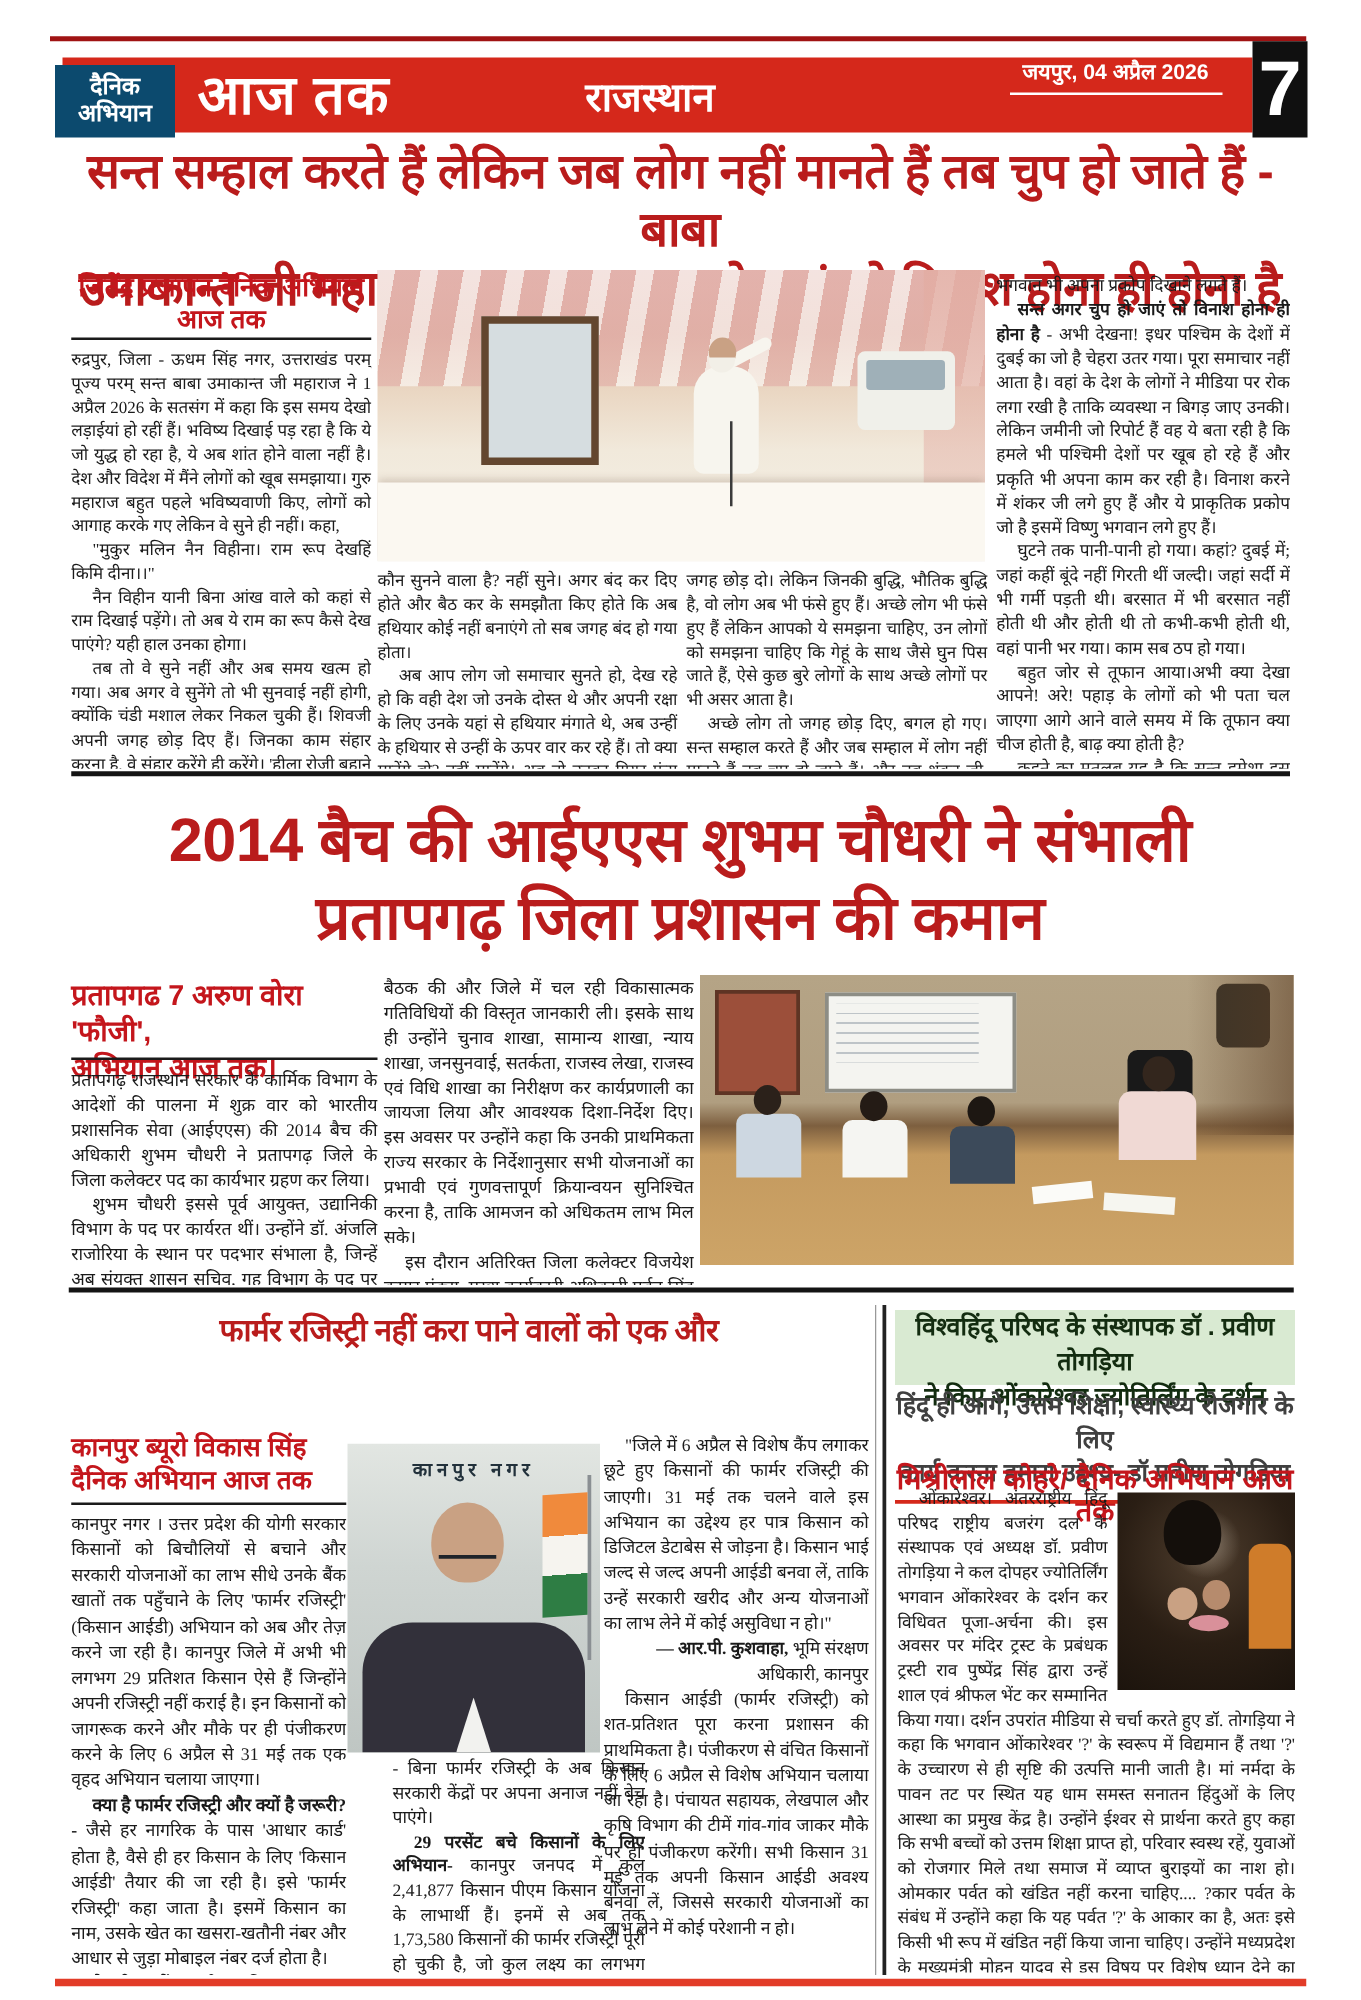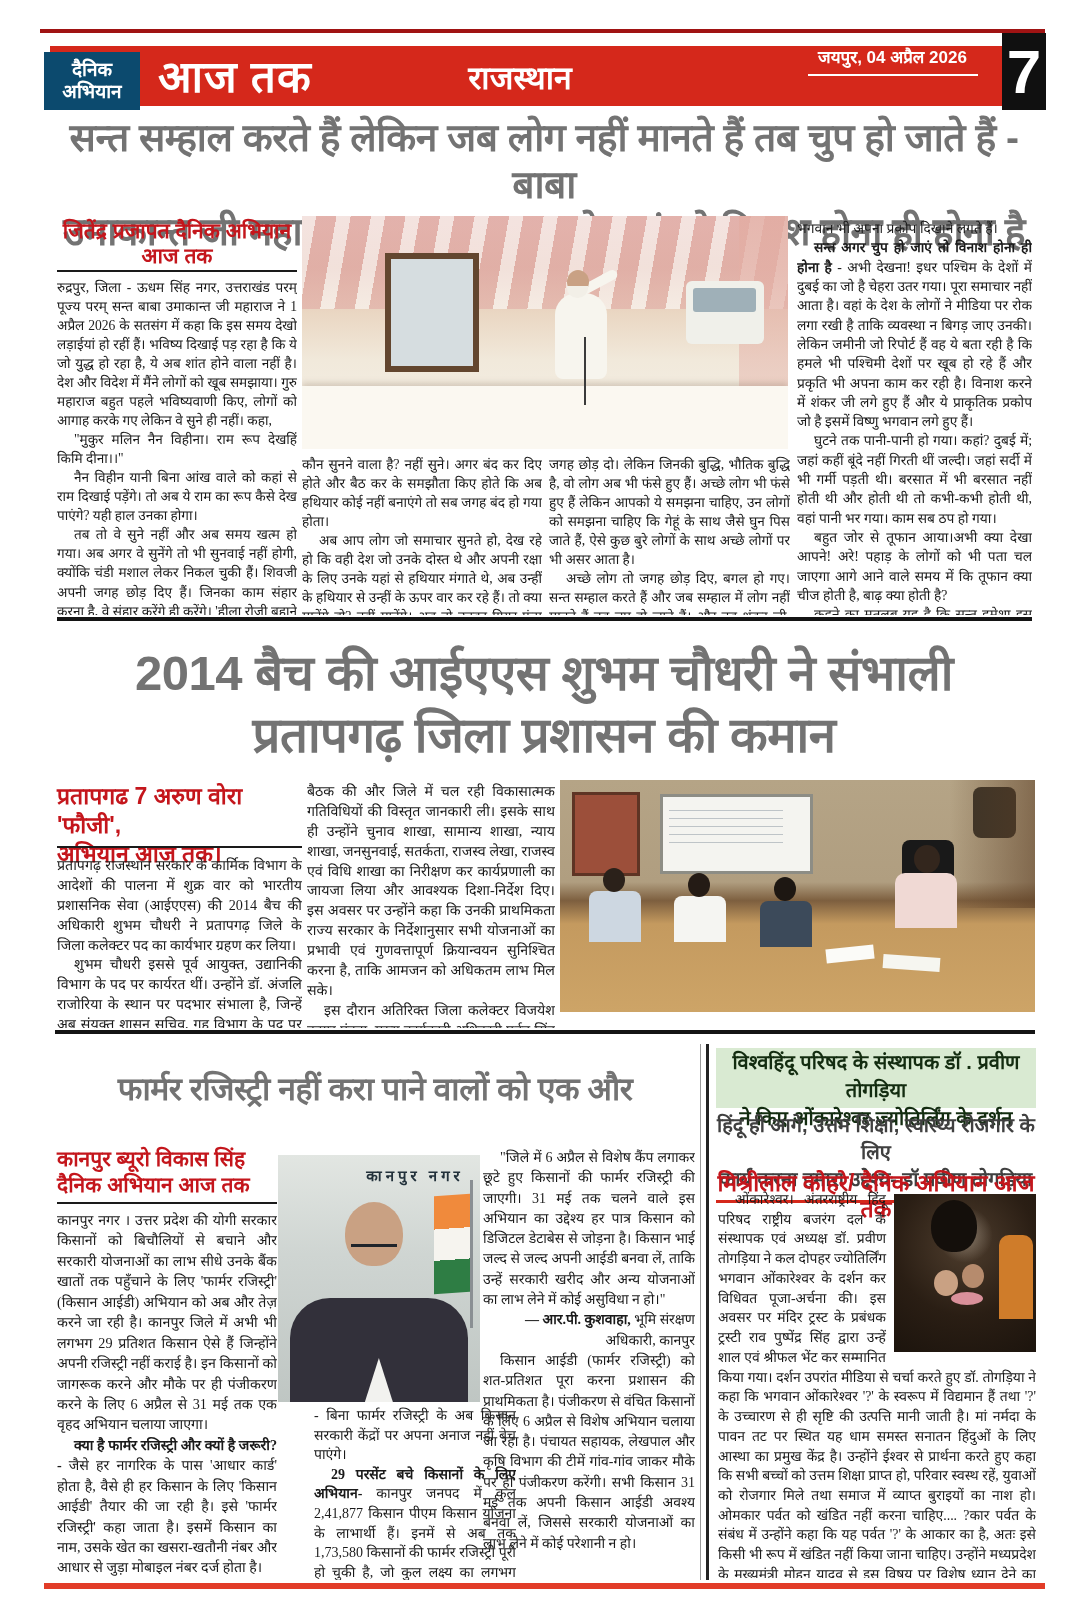--- a/index.html
+++ b/index.html
@@ -25,24 +25,24 @@
   .edition{left:400px;top:56px;width:240px;text-align:center;color:#fff;
            font-family:"Liberation Sans",sans-serif;font-weight:900;font-size:32px;line-height:44px;}
   .dateline{left:790px;top:46px;width:205px;text-align:center;color:#fff;
             font-family:"Liberation Sans",sans-serif;font-weight:700;font-size:17px;line-height:24px;}
   .date-underline{margin:4px auto 0;width:170px;height:2px;background:#fff;}
   .page-num-box{left:1002px;top:33px;width:44px;height:77px;background:#101010;color:#fff;
                 font-family:"Liberation Sans",sans-serif;font-weight:700;font-size:62px;
                 display:flex;align-items:center;justify-content:center;}
 
   
-  .headline{font-family:"Liberation Sans",sans-serif;font-weight:900;color:#737373;text-align:center;margin:0;}
+  .headline{font-family:"Liberation Sans",sans-serif;font-weight:900;color:#b91c1c;text-align:center;margin:0;}
   .h1{left:58px;top:114px;width:972px;font-size:39px;line-height:47px;letter-spacing:-0.5px;}
   .h2{left:58px;top:642px;width:972px;font-size:49px;line-height:62px;letter-spacing:-0.5px;}
-  .h3{left:55px;top:1042px;width:640px;font-size:32px;line-height:46px;letter-spacing:-0.5px;margin-top:24px;}
+  .h3{left:55px;top:1042px;width:640px;font-size:25px;line-height:46px;letter-spacing:-0.5px;}
 
   
   .byline{font-family:"Liberation Sans",sans-serif;font-weight:900;color:#c4161c;margin:0;}
   .byline1{left:57px;top:218px;width:240px;font-size:21px;line-height:25px;text-align:center;}
   .byline2{left:57px;top:782px;width:245px;font-size:23px;line-height:29px;text-align:left;}
   .byline3{left:57px;top:1146px;width:220px;font-size:21px;line-height:26px;text-align:left;}
   .byline-rule{height:2px;background:#1a1a1a;}
   .br1{left:57px;top:270px;width:240px;}
   .br2{left:57px;top:846px;width:245px;}
   .br3{left:57px;top:1202px;width:220px;}
@@ -107,21 +107,21 @@
   .p2-man2-head{position:absolute;left:27%;top:40%;width:22px;height:24px;background:#241b15;border-radius:50%;}
   .p2-man2-body{position:absolute;left:24%;top:50%;width:11%;height:20%;background:#f5f5f2;border-radius:8px 8px 0 0;}
   .p2-man3-head{position:absolute;left:45%;top:42%;width:22px;height:24px;background:#1d1712;border-radius:50%;}
   .p2-man3-body{position:absolute;left:42%;top:52%;width:11%;height:20%;background:#3c4a5a;border-radius:8px 8px 0 0;}
   .p2-paper1{position:absolute;left:56%;top:72%;width:10%;height:6%;background:#fbfbf8;transform:rotate(-6deg);}
   .p2-paper2{position:absolute;left:68%;top:76%;width:12%;height:6%;background:#f6f6f0;transform:rotate(4deg);}
 
   .photo3{left:278px;top:1155px;width:202px;height:247px;
           background:linear-gradient(180deg,#e2e6e2 0%,#cfd5d2 40%,#bfc6c3 100%);}
   .p3-sign{position:absolute;left:0;top:4%;width:100%;text-align:center;color:#22313b;
-           font-family:"Liberation Sans",sans-serif;font-weight:700;font-size:15px;letter-spacing:4px;margin-left:36px;}
+           font-family:"Liberation Sans",sans-serif;font-weight:700;font-size:15px;letter-spacing:4px;}
   .p3-flag{position:absolute;right:5%;top:16%;width:36px;height:98px;transform:skewY(-4deg);
            background:linear-gradient(180deg,#f08a3c 0 34%,#f6f4ef 34% 66%,#2e7d44 66% 100%);}
   .p3-pole{position:absolute;right:3.5%;top:10%;width:3px;height:60%;background:#8a8f93;}
   .p3-head{position:absolute;left:33%;top:19%;width:58px;height:64px;background:#c9a183;border-radius:50% 50% 46% 46%;}
   .p3-glasses{position:absolute;left:36%;top:32%;width:46px;height:10px;border-bottom:3px solid #20242a;}
   .p3-suit{position:absolute;left:6%;bottom:0;width:88%;height:42%;background:#32303a;border-radius:40px 40px 0 0;}
   .p3-shirt{position:absolute;left:43%;bottom:0;width:28px;height:44px;background:#f2f2ef;clip-path:polygon(50% 0,100% 100%,0 100%);}
 
   .photo4{float:right;width:142px;height:158px;margin:4px 0 4px 8px;position:relative;overflow:hidden;
           background:radial-gradient(circle at 50% 32%,#4e3d2d 0%,#2a1e14 55%,#1c140d 100%);}

